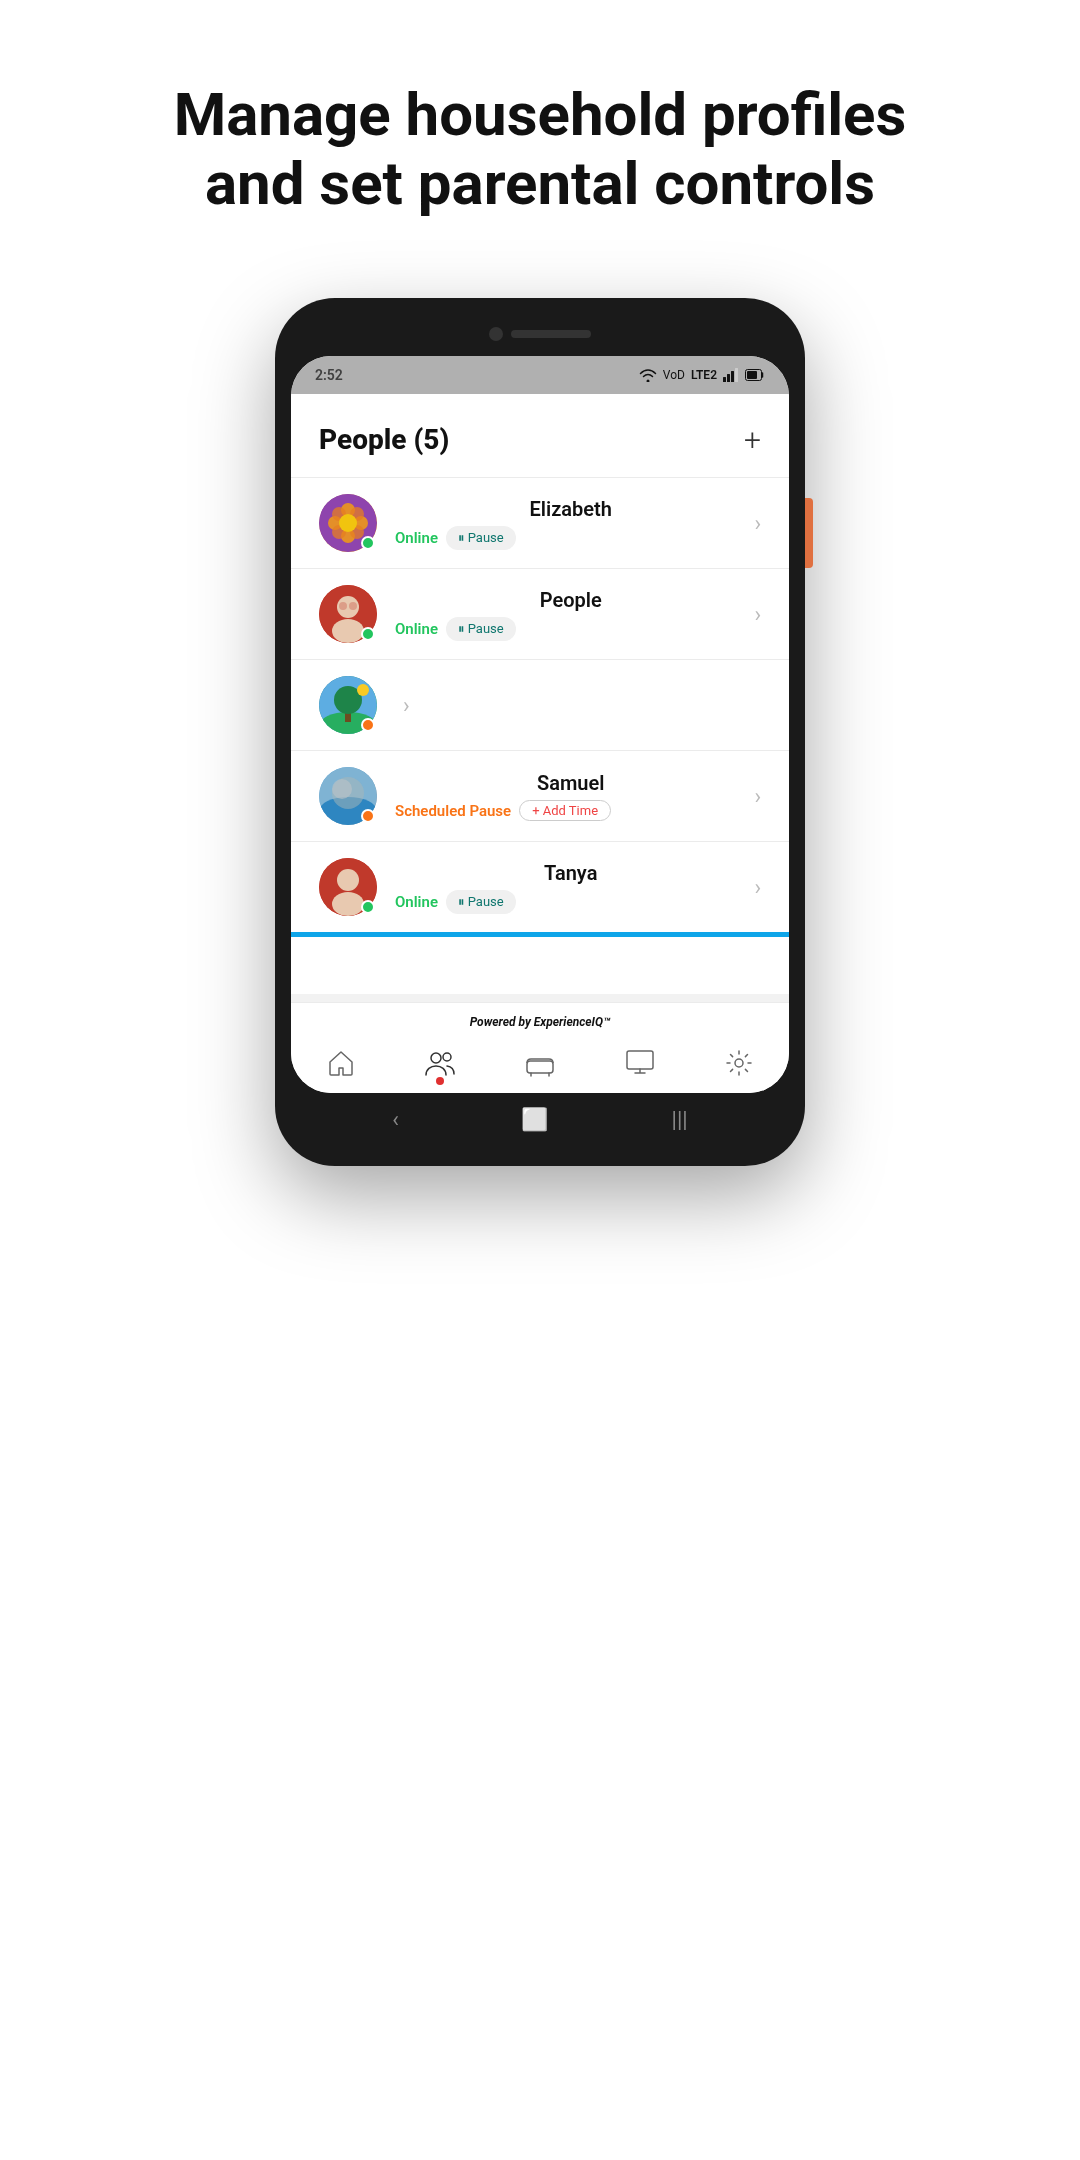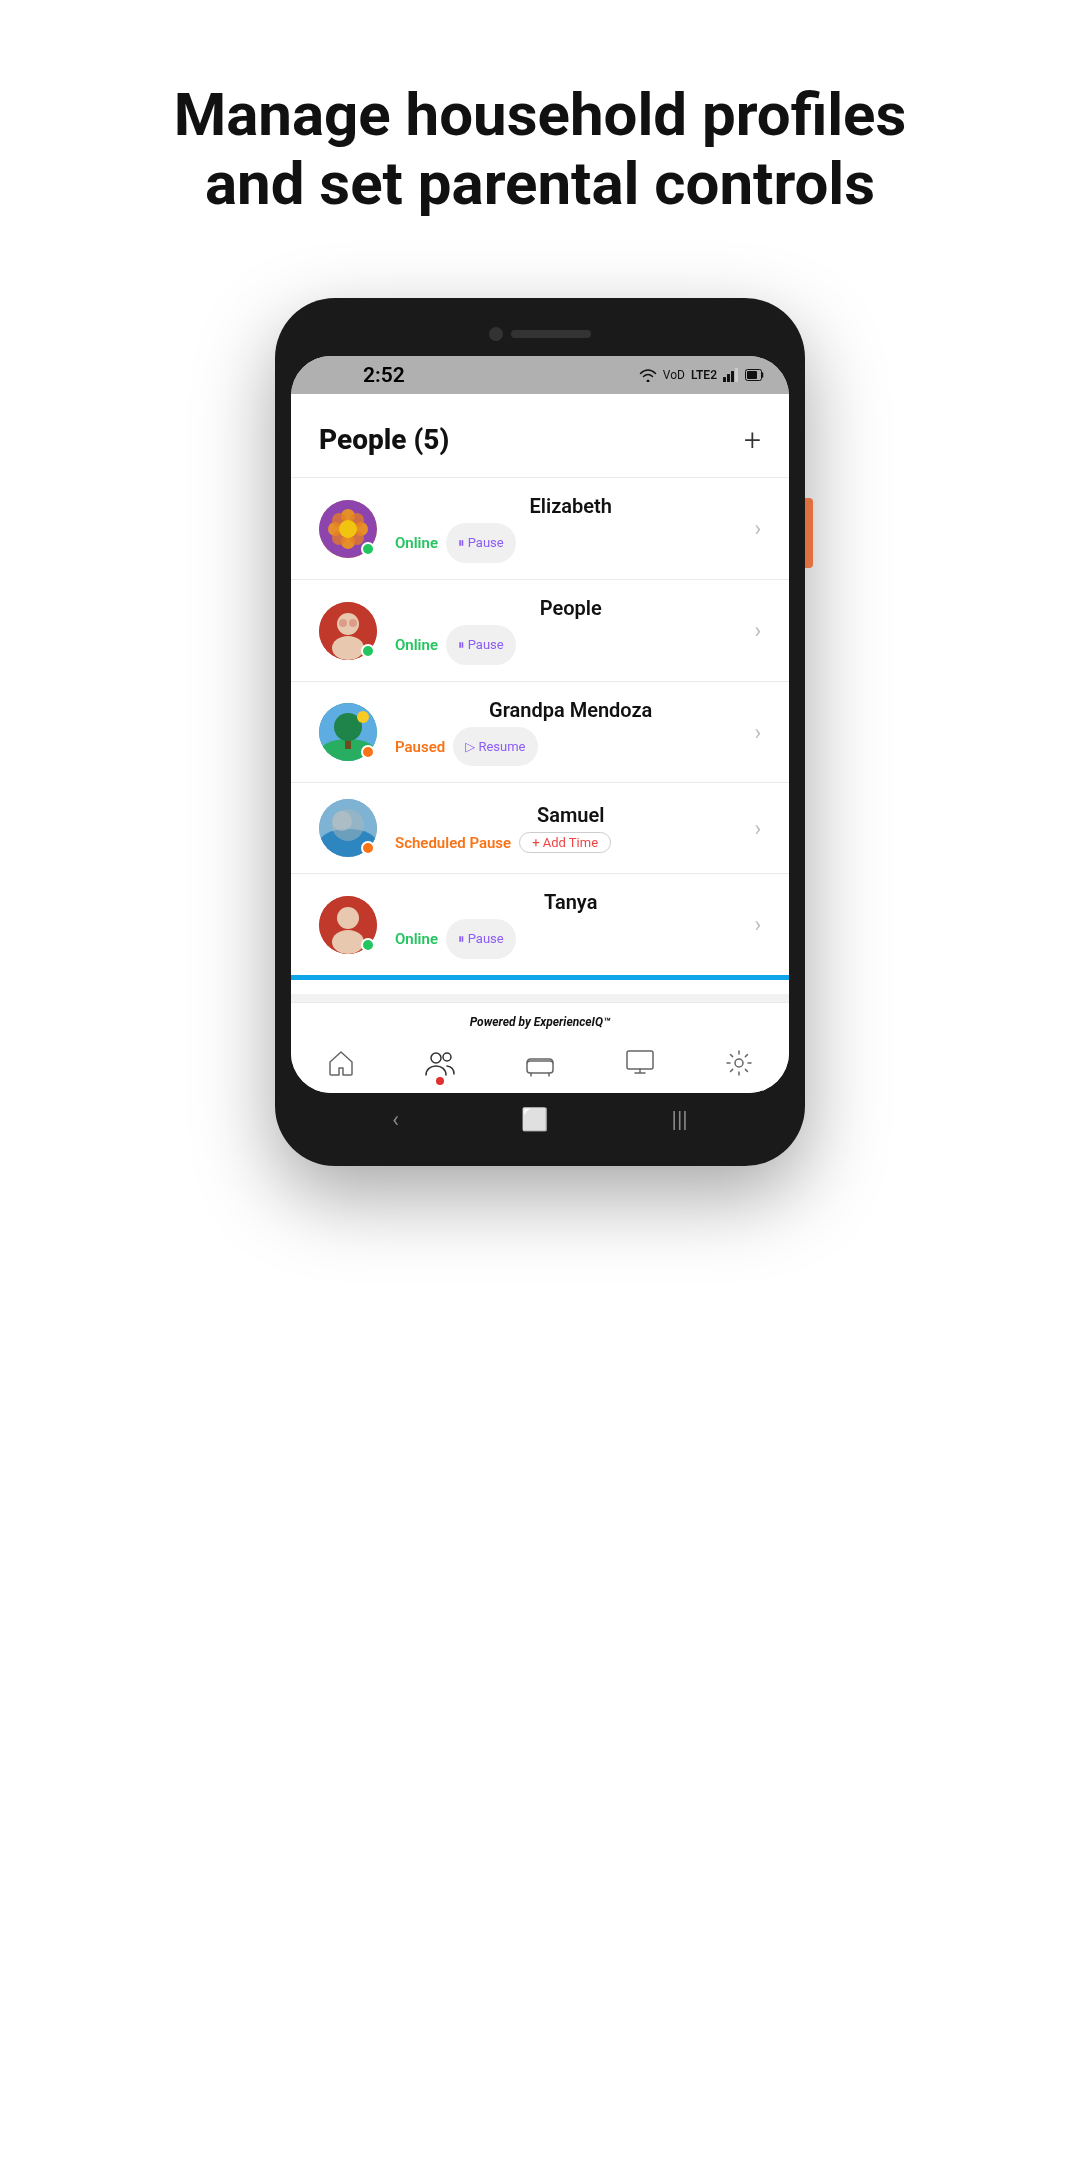--- a/index.html
+++ b/index.html
@@ -78,24 +78,23 @@
     
     .status-bar {
       background: #b0b0b0;
       display: flex;
       justify-content: space-between;
       align-items: center;
       padding: 8px 24px;
       height: 38px;
     }
     .status-time {
-      font-size: 21px;
+      font-size: 14px;
       font-weight: 600;
-      color: #000000;
-      margin-left: 48px;
+      color: #404040;
     }
     .status-icons {
       display: flex;
       align-items: center;
       gap: 6px;
       font-size: 13px;
       color: #111;
     }
 
     
@@ -187,23 +186,23 @@
       font-size: 15px;
       font-weight: 600;
     }
     .status-online { color: #22c55e; }
     .status-paused { color: #f97316; }
     .status-scheduled { color: #f97316; }
 
     .action-pill {
       background: #f0f0f0;
       border-radius: 20px;
-      padding: 12px 12px;
+      padding: 4px 12px;
       font-size: 13px;
-      color: #8b5cf6;
+      color: #0f766e;
       display: flex;
       align-items: center;
       gap: 4px;
     }
     .action-pill-outline {
       background: transparent;
       border: 1.5px solid #ccc;
       border-radius: 20px;
       padding: 2px 12px;
       font-size: 13px;
@@ -400,27 +399,20 @@
                 <ellipse cx="29" cy="50" rx="29" ry="14" fill="#27ae60"></ellipse>
 
                 <rect x="26" y="28" width="6" height="18" fill="#6d4c20"></rect>
                 <circle cx="29" cy="24" r="14" fill="#1e8449"></circle>
 
                 <circle cx="44" cy="14" r="6" fill="#f9ca24"></circle>
               </svg>
             </div>
             <div class="status-dot dot-orange"></div>
           </div>
-          <div class="person-info">
-            <div class="person-name">Grandpa Mendoza</div>
-            <div class="person-status-row">
-              <span class="status-label status-paused">Paused</span>
-              <span class="action-pill">▷ Resume</span>
-            </div>
-          </div>
           <span class="chevron">›</span>
         </div>
 
         <div class="person-row">
           <div class="avatar-wrap">
             <div class="avatar-circle av-blue-gray">
               <svg viewBox="0 0 58 58">
 
                 <rect width="58" height="58" rx="29" fill="#7fb3d3"></rect>
 

